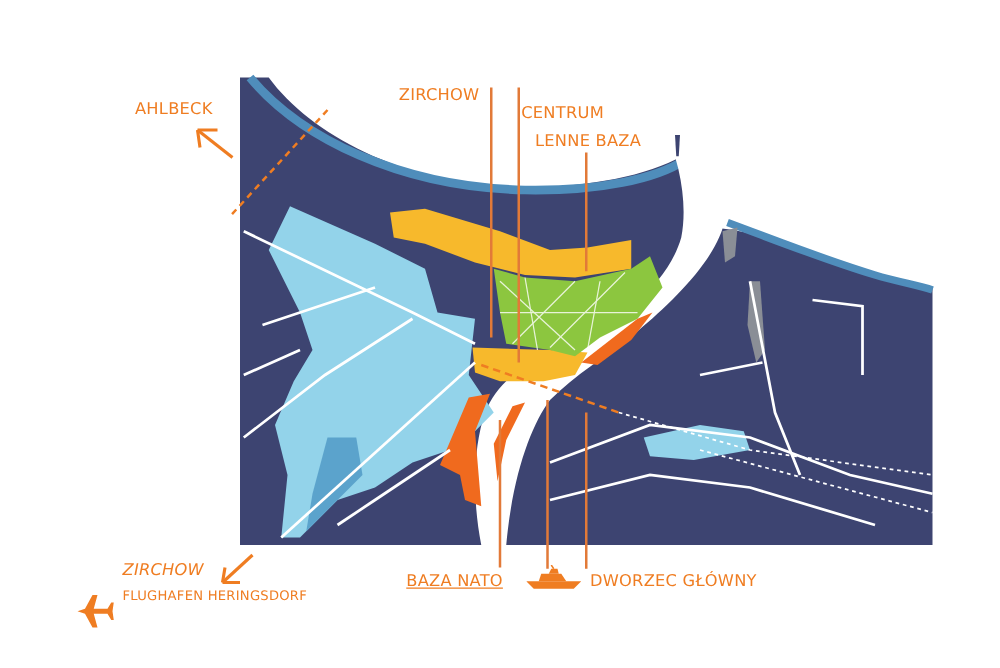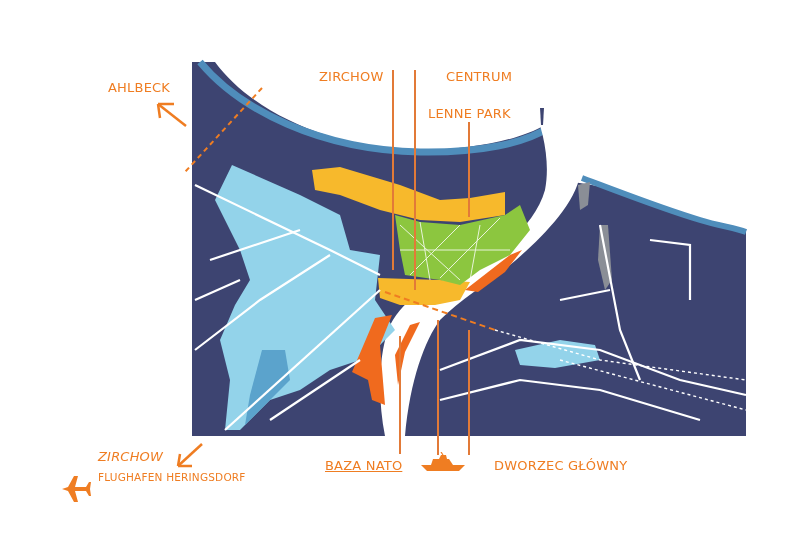--- a/index.html
+++ b/index.html
@@ -81,33 +81,33 @@
 <div class="leader" style="left:437px;top:320px;height:135px;"></div>
 <div class="leader" style="left:468px;top:330px;height:125px;"></div>
 
 <div class="label" style="left:108px;top:81px;">AHLBECK</div>
 <svg style="position:absolute;left:150px;top:96px;" width="40" height="34" viewBox="0 0 40 34">
   <path d="M36,30 L8,8" stroke="#ef7d22" stroke-width="2.5" fill="none"></path>
   <path d="M8,8 L10,22 M8,8 L24,8" stroke="#ef7d22" stroke-width="2.5" fill="none"></path>
 </svg>
 
 <div class="label" style="left:319px;top:70px;">ZIRCHOW</div>
-<div class="label" style="left:417px;top:70px;margin-left:29px;">CENTRUM</div>
-<div class="label" style="left:428px;top:107px;">LENNE PARK</div>
+<div class="label" style="left:417px;top:84px;">CENTRUM</div>
+<div class="label" style="left:428px;top:107px;">LENNE BAZA</div>
 
 <svg style="position:absolute;left:172px;top:440px;" width="34" height="30" viewBox="0 0 34 30">
   <path d="M30,4 L6,26" stroke="#ef7d22" stroke-width="2.5" fill="none"></path>
   <path d="M6,26 L8,14 M6,26 L20,26" stroke="#ef7d22" stroke-width="2.5" fill="none"></path>
 </svg>
 <svg style="position:absolute;left:60px;top:474px;" width="32" height="30" viewBox="0 0 32 30">
   <path fill="#ef7d22" d="M2,15 L8,13 L14,2 L18,2 L15,13 L26,13 L29,8 L31,8 L30,15 L31,22 L29,22 L26,17 L15,17 L18,28 L14,28 L8,17 L2,15 Z"></path>
 </svg>
 <div class="label" style="left:98px;top:450px;font-style:italic;">ZIRCHOW</div>
 <div class="label small" style="left:98px;top:472px;">FLUGHAFEN HERINGSDORF</div>
 
 <div class="label" style="left:325px;top:459px;text-decoration:underline;">BAZA NATO</div>
 <svg style="position:absolute;left:421px;top:452px;" width="46" height="20" viewBox="0 0 46 20">
   <path fill="#ef7d22" d="M0,13 L44,13 L38,19 L6,19 Z"></path>
   <path fill="#ef7d22" d="M10,13 L12,7 L28,7 L32,13 Z"></path>
   <path fill="#ef7d22" d="M18,7 L20,3 L25,3 L26,7 Z"></path>
   <path stroke="#ef7d22" stroke-width="1.2" d="M22,3 L20,0"></path>
 </svg>
-<div class="label" style="left:472px;top:459px;margin-left:22px;">DWORZEC GŁÓWNY</div>
+<div class="label" style="left:472px;top:459px;">DWORZEC GŁÓWNY</div>
 
 </body></html>

